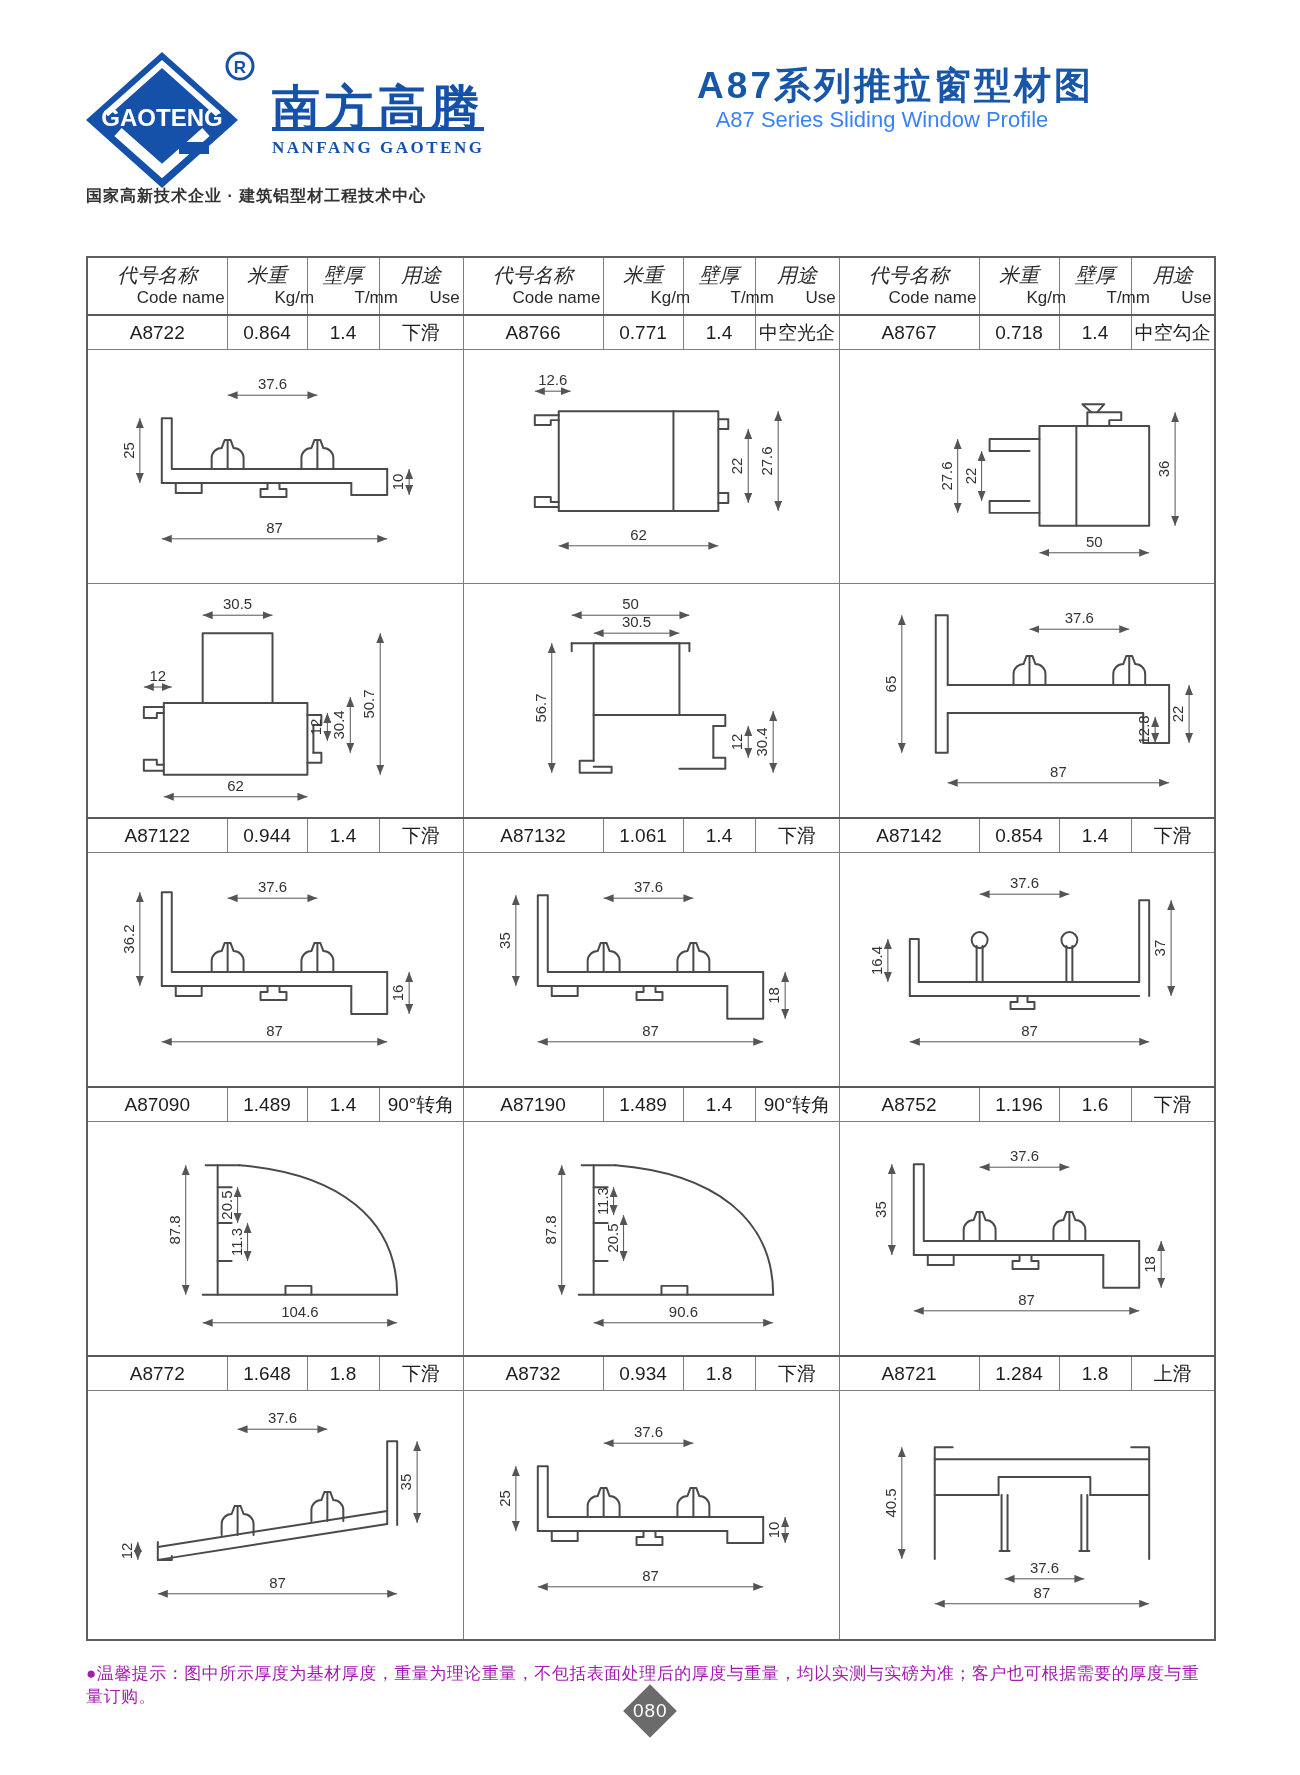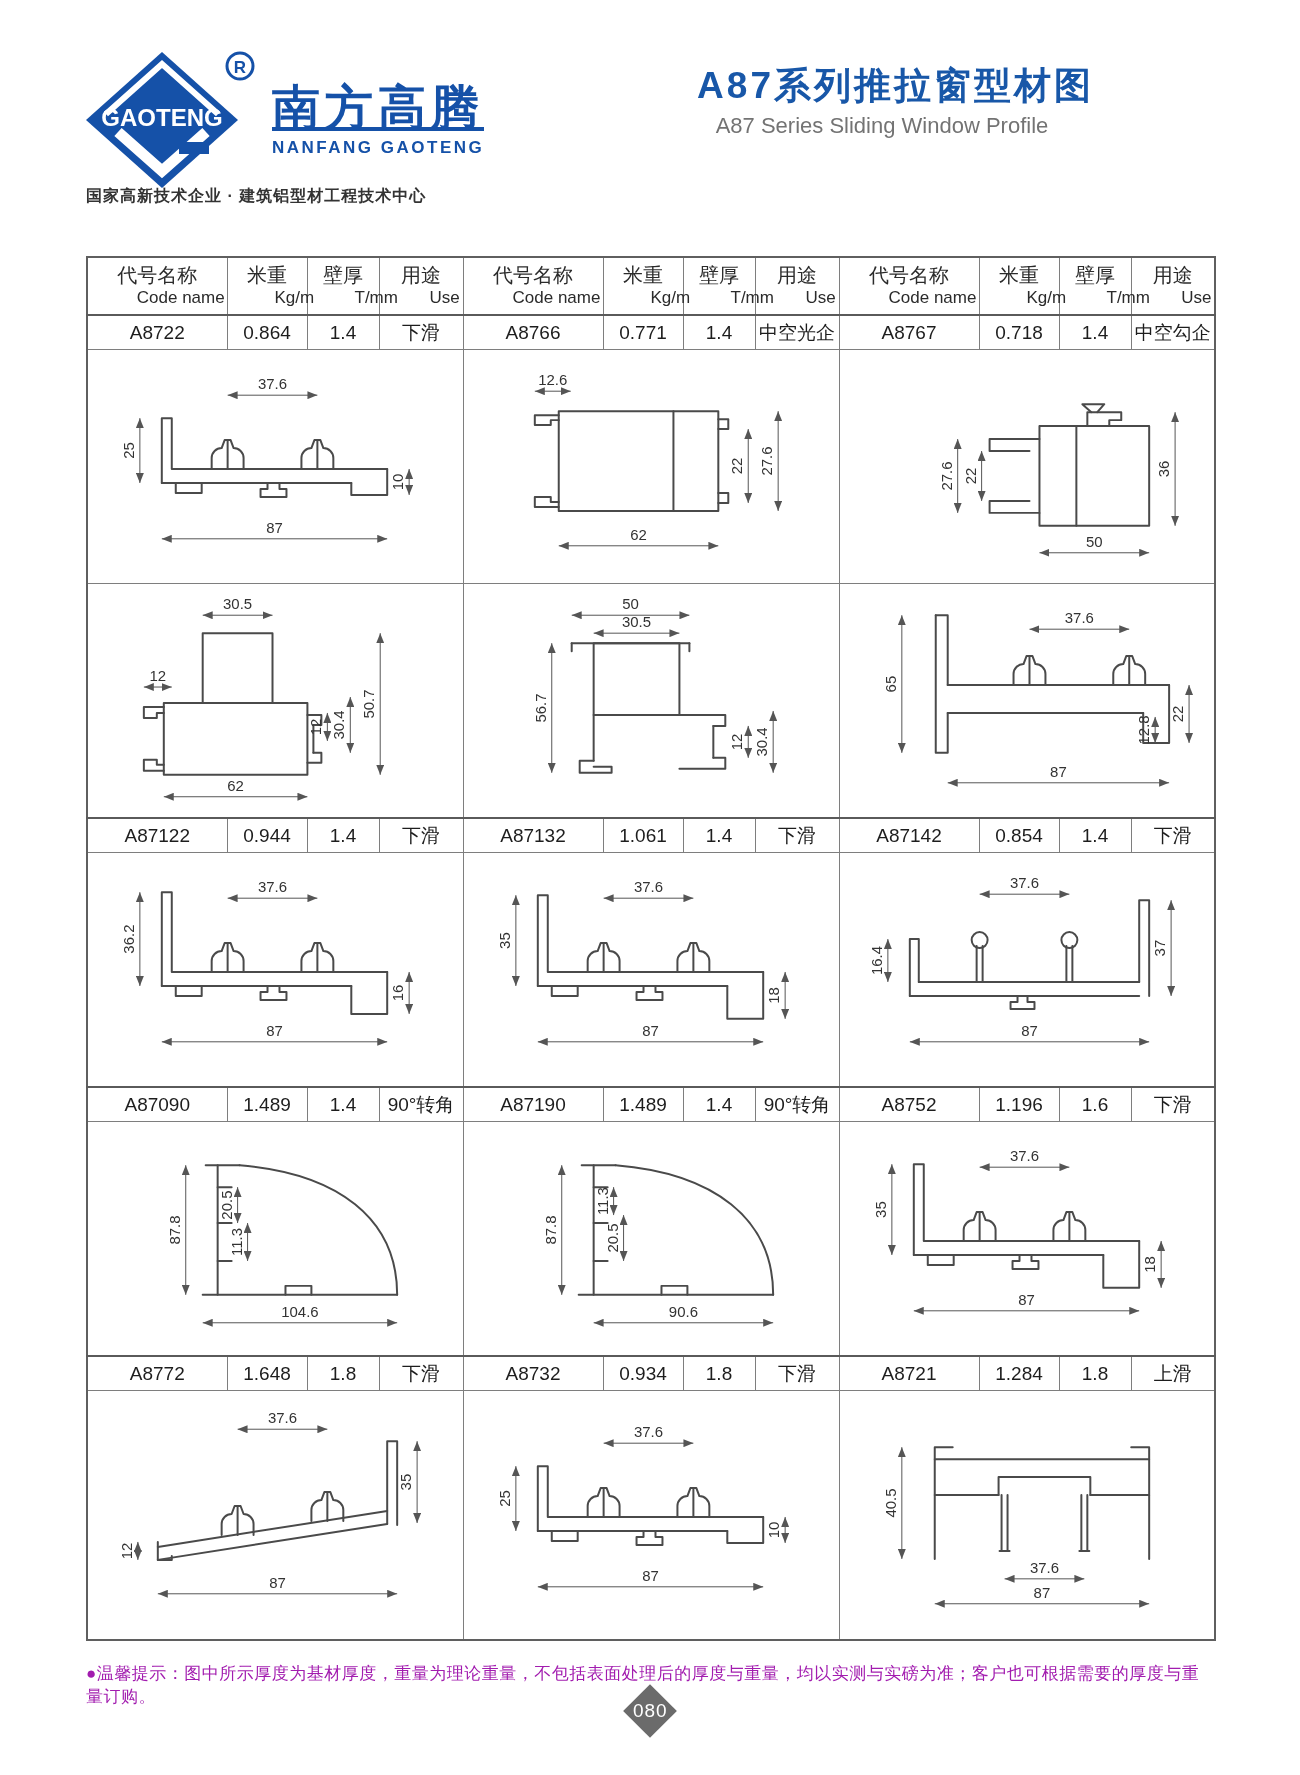--- a/index.html
+++ b/index.html
@@ -4,33 +4,33 @@
 <style>
   html,body{margin:0;padding:0;}
   body{width:1300px;height:1775px;background:#ffffff;position:relative;
        font-family:"Liberation Sans","DejaVu Sans",sans-serif;color:#222;}
   .page{position:absolute;inset:0;}
 
   
   .brand{position:absolute;left:84px;top:50px;display:flex;align-items:flex-start;}
   .brand-text{margin-left:16px;padding-top:34px;}
   .company-cn{font-size:48px;font-weight:bold;color:#1551a8;letter-spacing:5px;line-height:1;text-decoration:underline;}
-  .company-en{font-size:17px;font-weight:bold;color:#1551a8;letter-spacing:2.5px;margin-top:6px;}
+  .company-en{font-size:17px;font-weight:bold;color:#1551a8;letter-spacing:2.5px;margin-top:6px;font-family:Liberation Serif, serif;}
   .tagline{position:absolute;left:86px;top:186px;font-size:16px;font-weight:bold;color:#333;letter-spacing:1px;}
 
   .title-block{position:absolute;left:670px;width:424px;text-align:right;}
   .title-cn{font-size:37px;font-weight:bold;color:#1857a8;letter-spacing:3px;margin-top:66px;line-height:1.1;}
-  .title-en{font-size:22px;color:#737373;text-align:center;margin-top:6px;}
+  .title-en{font-size:22px;color:#3b82f6;text-align:center;}
 
   
   table.profile{position:absolute;left:86px;top:256px;border-collapse:collapse;table-layout:fixed;
       width:1128px;border:2px solid #5f5f5f;}
   table.profile td,table.profile th{border:1px solid #7e7e7e;padding:0;text-align:center;vertical-align:middle;}
   tr.head-row th{height:56px;font-weight:normal;color:#2b2b2b;background:#fff;}
-  .h-cn{font-size:20px;line-height:1.25;}
+  .h-cn{font-size:20px;line-height:1.25;font-style:italic;}
   .h-en{font-size:17px;line-height:1.2;margin-left:47px;}
   tr.data-row td{height:33px;font-size:19px;color:#1d1d1d;border-top:2px solid #5a5a5a;margin-top:21px;}
   tr.draw-row td{height:233px;vertical-align:middle;}
   tr.draw-row.tall td{height:248px;}
   svg.drawing{display:block;margin:0 auto;}
 
   .prof{fill:none;stroke:#4a4a4a;stroke-width:2;stroke-linejoin:round;stroke-linecap:round;}
   .dim line{stroke:#555;stroke-width:1;}
   .dim text{font-family:"Liberation Sans","DejaVu Sans",sans-serif;font-size:15px;fill:#333;}
 

